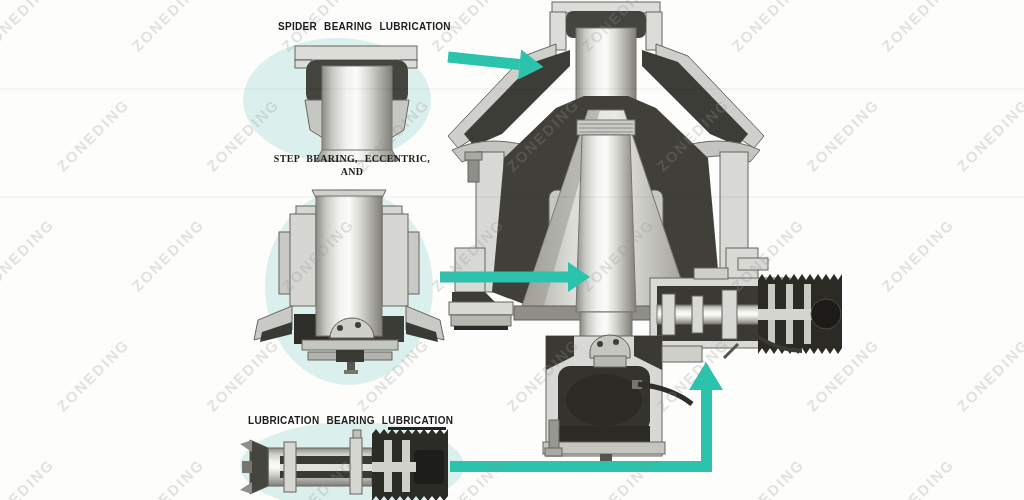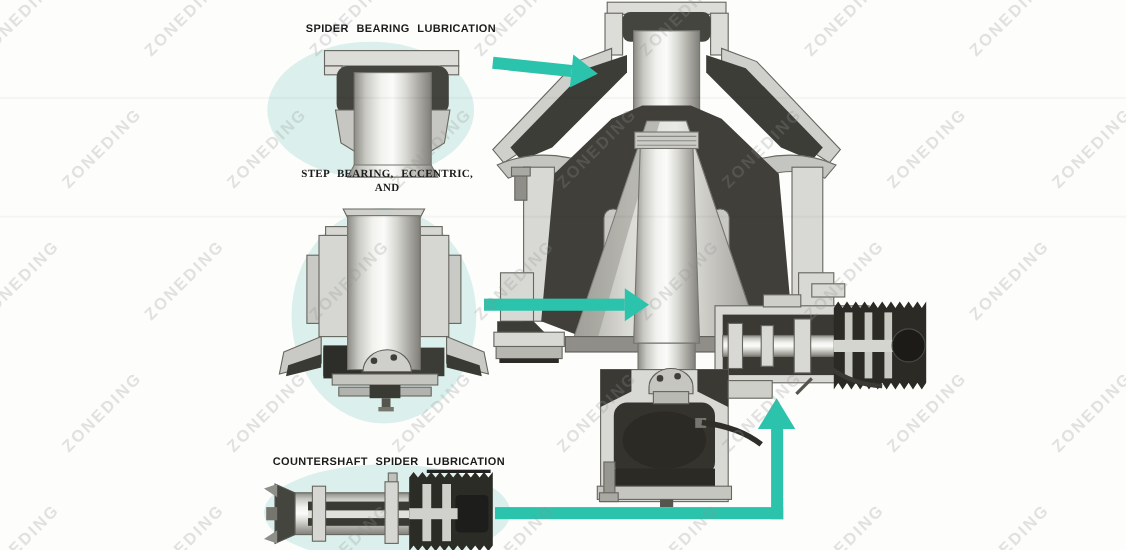--- a/index.html
+++ b/index.html
@@ -212,21 +212,21 @@
     </g>
   </svg>
 
   <div class="scanline" style="top:88px"></div>
   <div class="scanline" style="top:196px"></div>
 
   <div class="callout" id="label-spider" style="left:278px;top:21px">SPIDER BEARING LUBRICATION</div>
   <div class="callout" id="label-step" style="left:262px;top:153px">
     <div>STEP BEARING, ECCENTRIC, AND</div>
   </div>
-  <div class="callout" id="label-countershaft" style="left:248px;top:415px">COUNTERSHAFT SPIDER LUBRICATION</div>
+  <div class="callout" id="label-countershaft" style="left:248px;top:415px">LUBRICATION BEARING LUBRICATION</div>
 
   <div id="watermark-layer">
       <span class="wm" style="left: 18px; top: 15px;">ZONEDING</span>
       <span class="wm" style="left: 168px; top: 15px;">ZONEDING</span>
       <span class="wm" style="left: 318px; top: 15px;">ZONEDING</span>
       <span class="wm" style="left: 468px; top: 15px;">ZONEDING</span>
       <span class="wm" style="left: 618px; top: 15px;">ZONEDING</span>
       <span class="wm" style="left: 768px; top: 15px;">ZONEDING</span>
       <span class="wm" style="left: 918px; top: 15px;">ZONEDING</span>
       <span class="wm" style="left: 93px; top: 135px;">ZONEDING</span>

